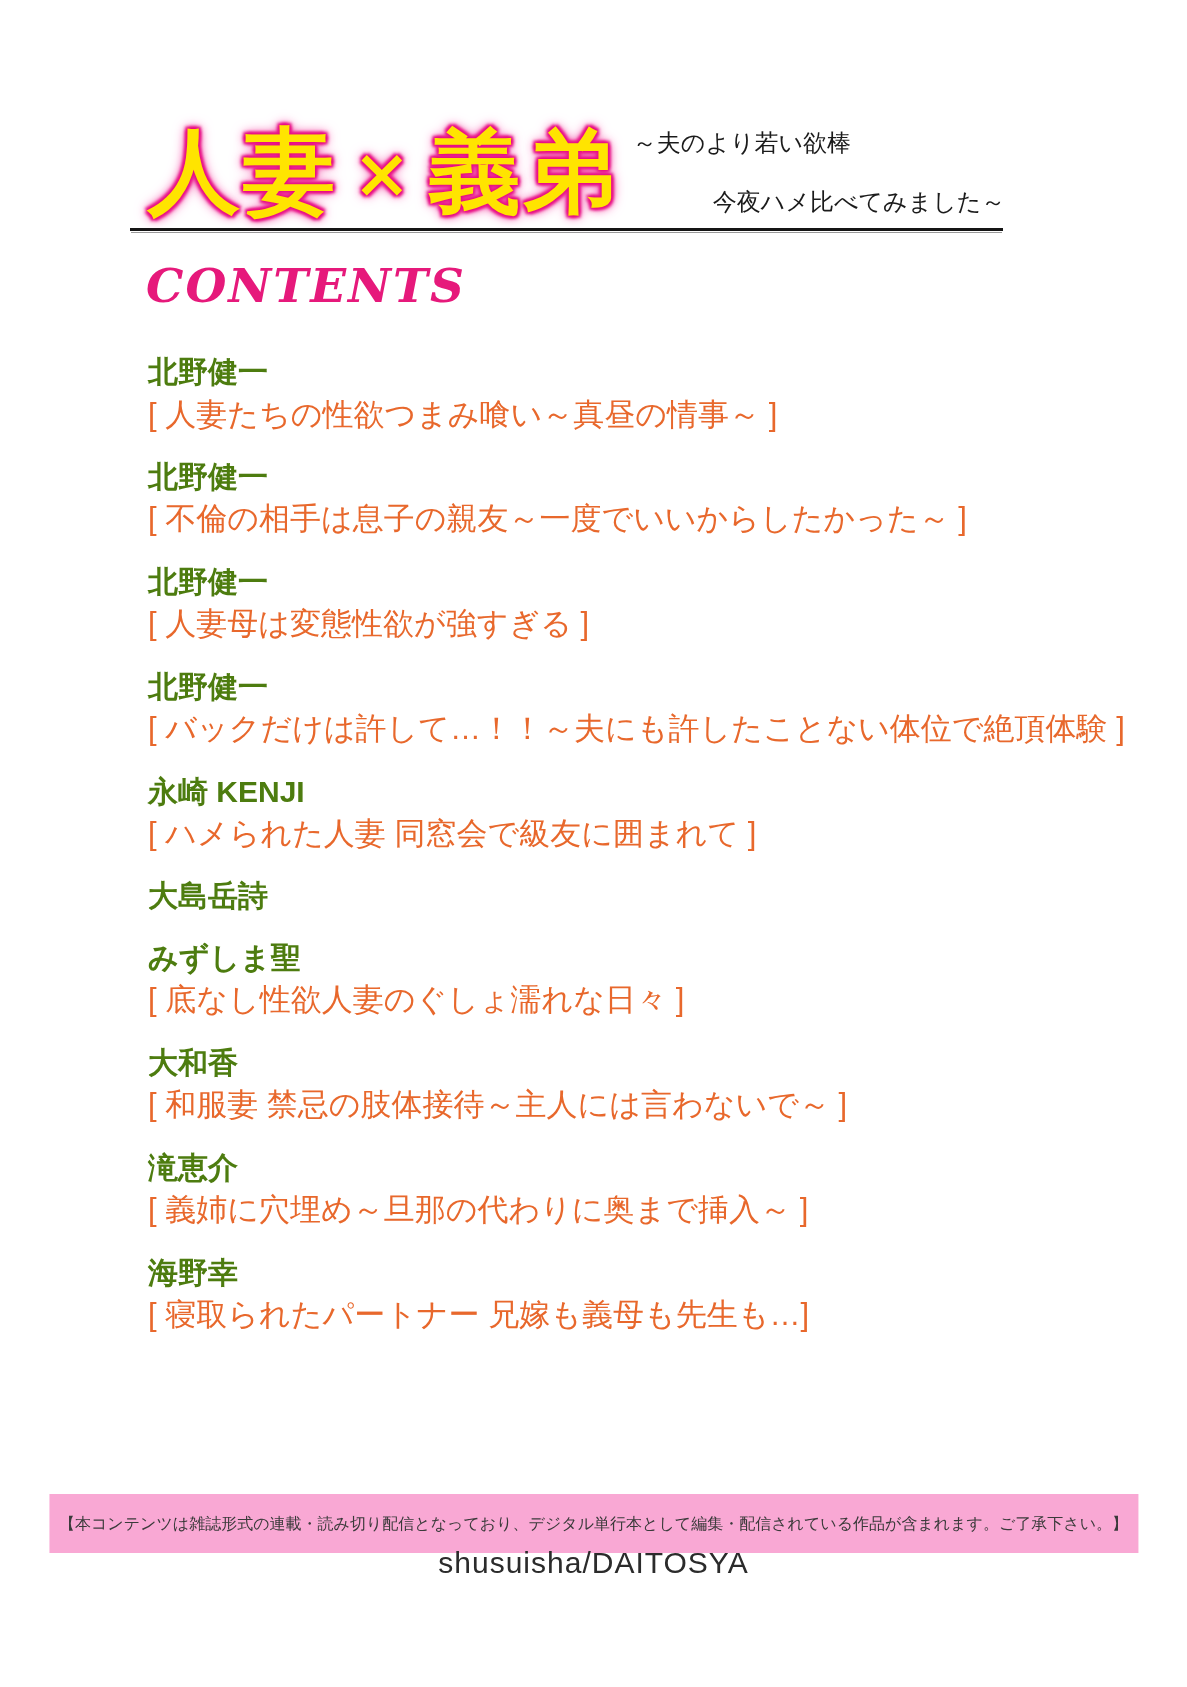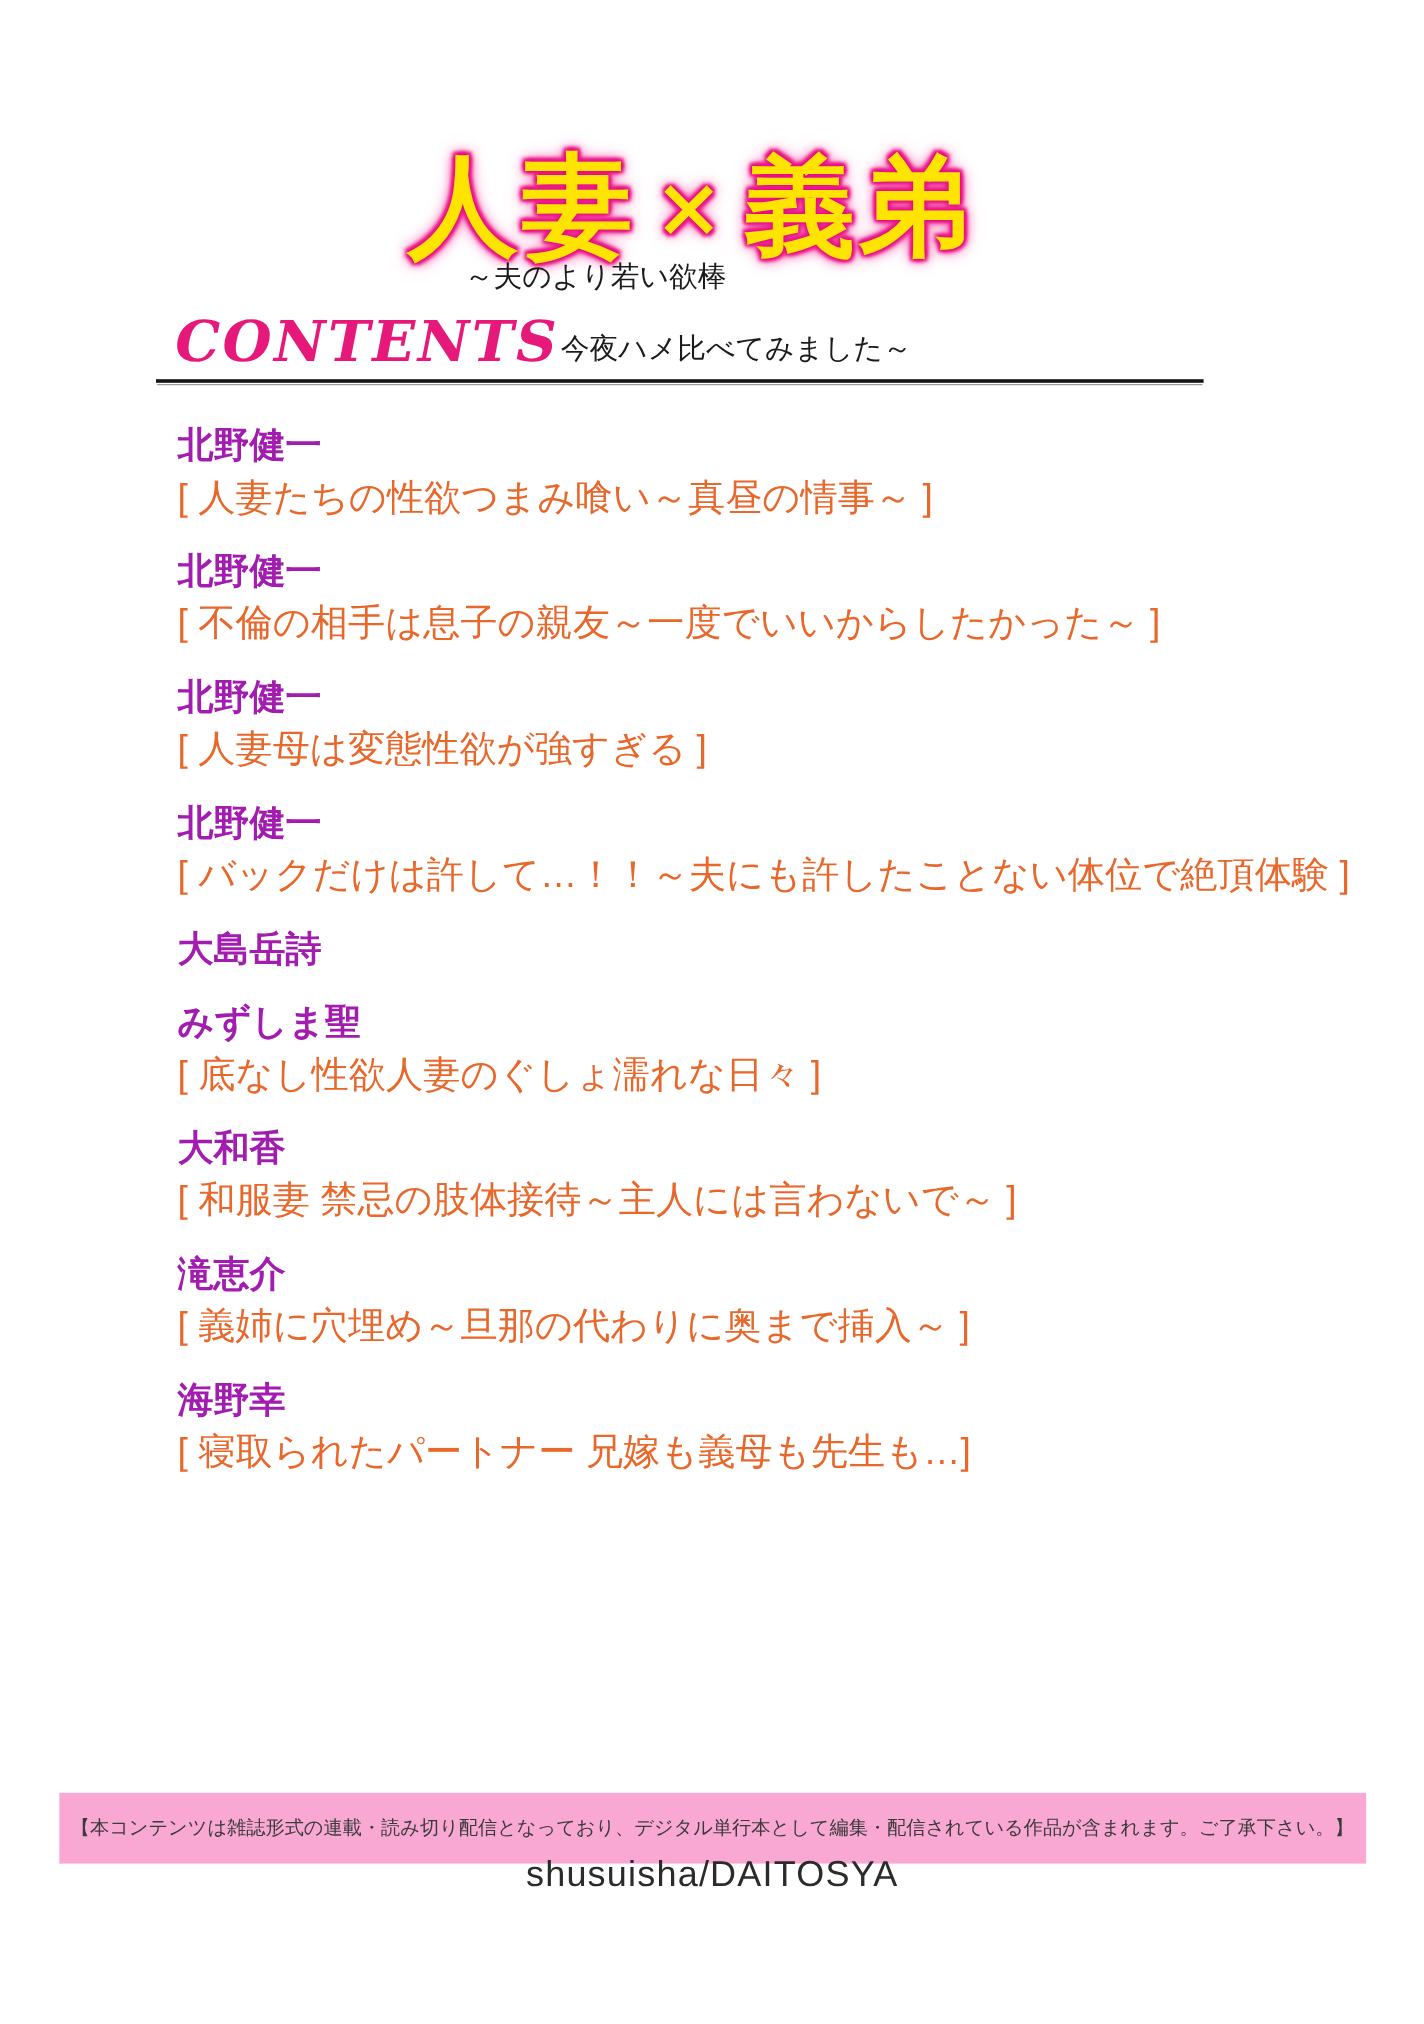--- a/index.html
+++ b/index.html
@@ -18,22 +18,21 @@
 
   
   .header {
     position: absolute;
     left: 130px;
     top: 128px;
     width: 873px;
   }
   .logo-row {
     display: flex;
-    align-items: center;
-    flex-direction: column;
+    align-items: flex-start;
   }
   .logo {
     font-family: "DejaVu Serif", serif;
     font-weight: bold;
     color: #ffe400;
     line-height: 0.95;
     white-space: nowrap;
     text-shadow:
       0 0 2px #e6007e,
       0 0 5px #e6007e,
@@ -85,21 +84,21 @@
 
   
   .toc {
     position: absolute;
     left: 148px;
     top: 352px;
     width: 980px;
   }
   .entry { margin-bottom: 21px; }
   .entry .author {
-    color: #a21caf;
+    color: #4d7c0f;
     font-weight: bold;
     font-size: 30px;
     line-height: 1.35;
     white-space: nowrap;
   }
   .entry .title {
     color: #e8682c;
     font-weight: normal;
     font-size: 31px;
     line-height: 1.4;
@@ -163,20 +162,24 @@
     </div>
     <div class="entry">
       <div class="author">北野健一</div>
       <div class="title">[ 人妻母は変態性欲が強すぎる ]</div>
     </div>
     <div class="entry">
       <div class="author">北野健一</div>
       <div class="title">[ バックだけは許して…！！～夫にも許したことない体位で絶頂体験 ]</div>
     </div>
     <div class="entry">
+      <div class="author">永崎 KENJI</div>
+      <div class="title">[ ハメられた人妻 同窓会で級友に囲まれて ]</div>
+    </div>
+    <div class="entry">
       <div class="author">大島岳詩</div>
     </div>
     <div class="entry">
       <div class="author">みずしま聖</div>
       <div class="title">[ 底なし性欲人妻のぐしょ濡れな日々 ]</div>
     </div>
     <div class="entry">
       <div class="author">大和香</div>
       <div class="title">[ 和服妻 禁忌の肢体接待～主人には言わないで～ ]</div>
     </div>

